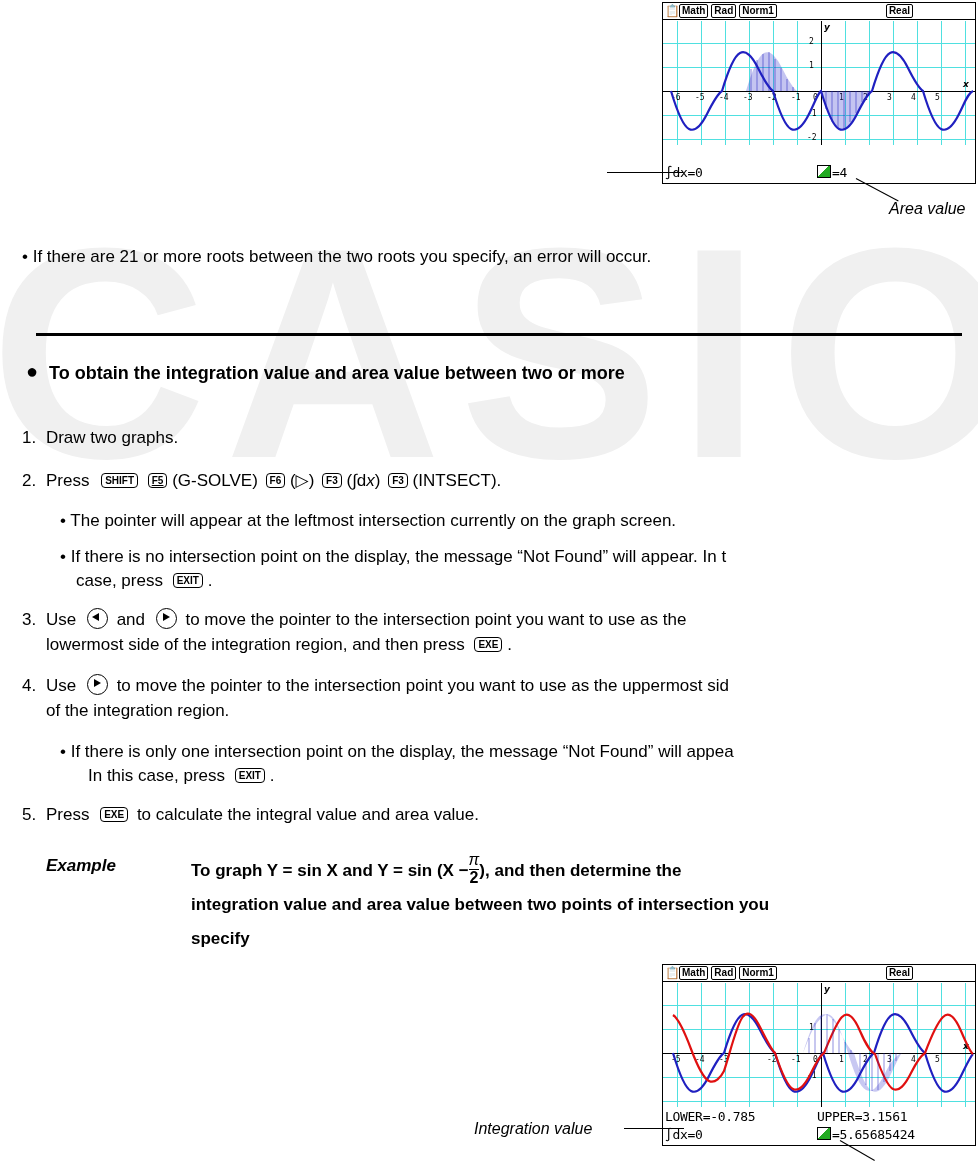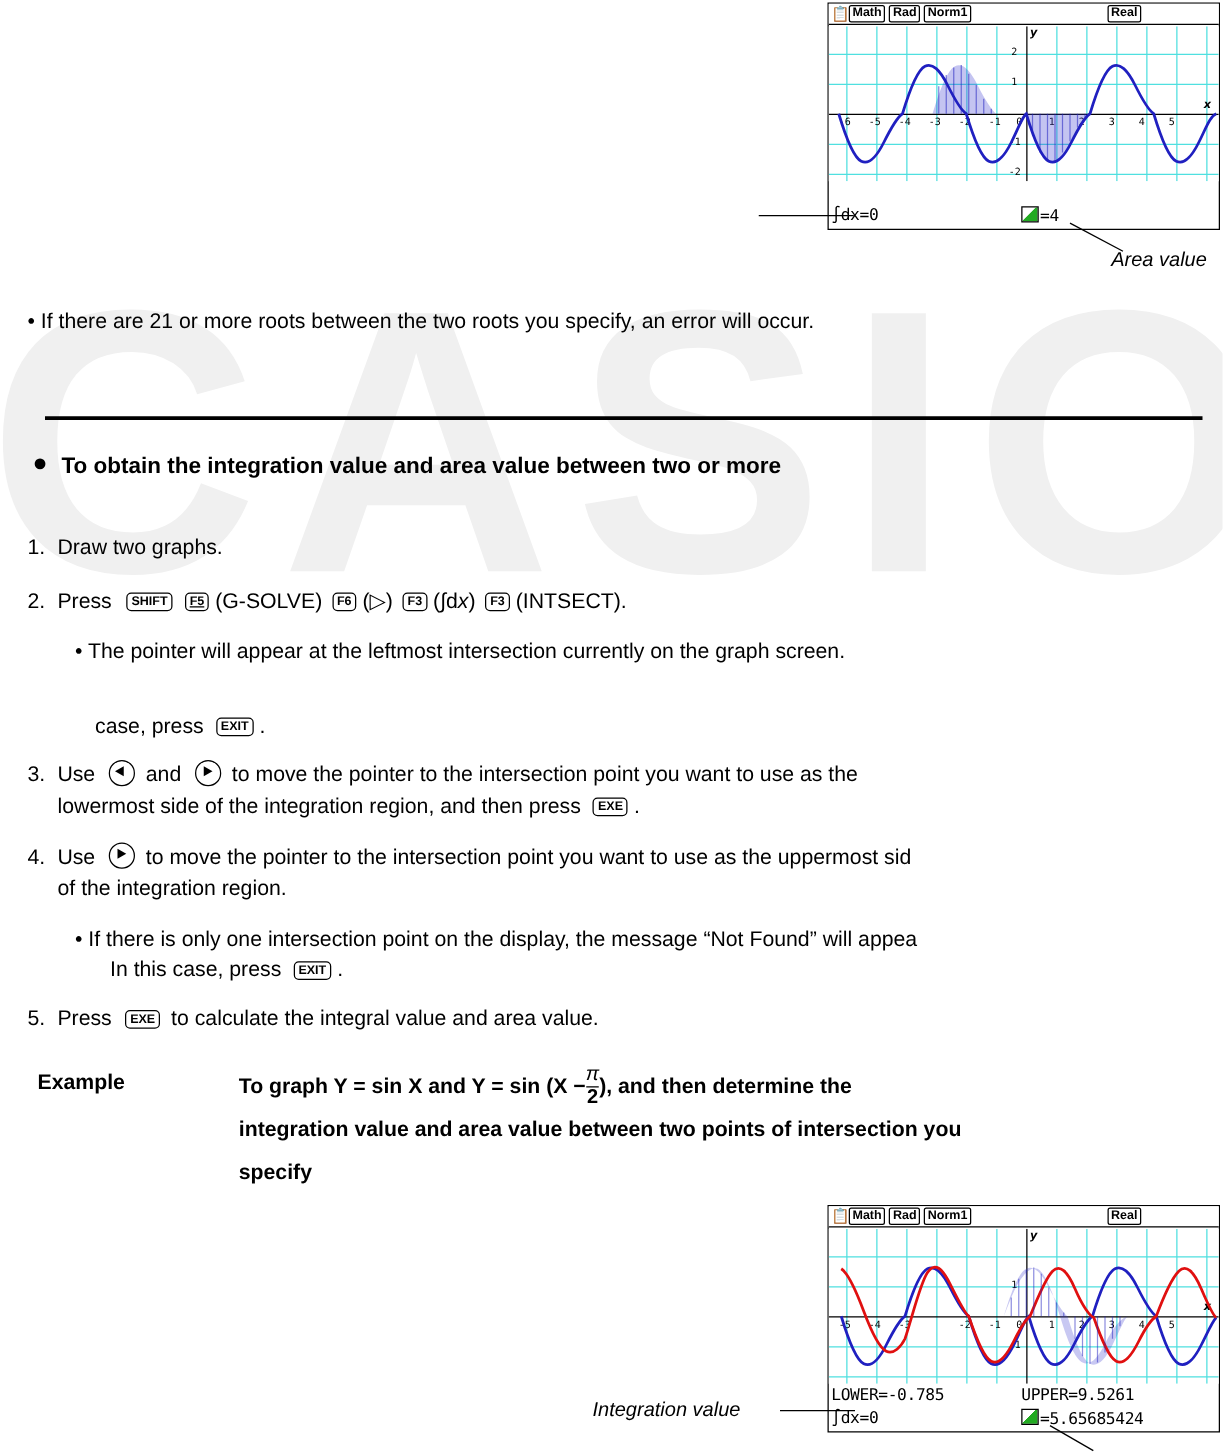--- a/index.html
+++ b/index.html
@@ -344,21 +344,21 @@
     <span>(▷)</span>
     <span class="key" style="margin-left:3px;">F3</span>
     <span>(∫d<span style="font-style:italic;">x</span>)</span>
     <span class="key" style="margin-left:3px;">F3</span>
     <span>(INTSECT).</span>
   </div>
 
   <div class="subbullet" style="left:60px; top:509px; width:900px;">• The pointer will appear at the leftmost intersection currently on the graph screen.</div>
 
   <div class="subbullet" style="left:60px; top:545px; width:920px;">
-    <br>
+    <span>• If there is no intersection point on the display, the message “Not Found” will appear. In t</span><br>
     <span style="margin-left:16px; display:inline-block;">case, press</span>
     <span class="key" style="margin-left:5px;">EXIT</span>
     <span>.</span>
   </div>
 
   <div class="step" style="left:22px; top:607px; width:930px;">
     <span>3.</span>
     <span style="margin-left:5px;">Use</span>
     <span class="dkey left" style="margin-left:6px;"></span>
     <span style="margin-left:4px;">and</span>
@@ -384,21 +384,21 @@
     <span>.</span>
   </div>
 
   <div class="step" style="left:22px; top:802px;">
     <span>5.</span>
     <span style="margin-left:5px;">Press</span>
     <span class="key" style="margin-left:6px;">EXE</span>
     <span style="margin-left:4px;">to calculate the integral value and area value.</span>
   </div>
 
-  <div class="ex-label" style="left:30px; top:856px;">Example</div>
+  <div class="ex-label" style="left:46px; top:856px;font-style:italic;">Example</div>
   <div class="ex-text" style="left:191px; top:852px; width:770px;">
     <span>To graph Y = sin X and Y = sin (X −</span><span class="frac"><span class="num">π</span><span class="den">2</span></span><span>), and then determine the</span><br>
     <span>integration value and area value between two points of intersection you</span><br>
     <span>specify</span>
   </div>
 
   <div class="calc-screen" style="left:662px; top:964px; width:314px; height:182px;">
 
     <div class="calc-statusbar">
       <span class="sb-icon">📋</span>
@@ -479,21 +479,21 @@
             <line x1="215" y1="70" x2="215" y2="107"></line>
           <line x1="221" y1="70" x2="221" y2="99"></line>
             <line x1="227" y1="70" x2="227" y2="88"></line>
           <line x1="233" y1="70" x2="233" y2="78"></line>
         </g>
       </svg>
     </div>
 
     <div class="readout-row readout" style="top:144px;">
       <span style="width:152px;">LOWER=-0.785</span>
-      <span>UPPER=9.5261</span>
+      <span>UPPER=3.1561</span>
     </div>
     <div class="readout-row readout" style="top:162px;">
       <span style="width:152px;">∫dx=0</span>
       <span><span class="green-box"></span><span>=5.65685424</span></span>
     </div>
   </div>
 
   <div class="caption" style="left:474px; top:1120px;">Integration value</div>
   <div class="leader" style="left:624px; top:1128px; width:60px;"></div>
   <div class="leader-d" style="left:840px; top:1140px; width:40px; transform: rotate(30deg);"></div>

